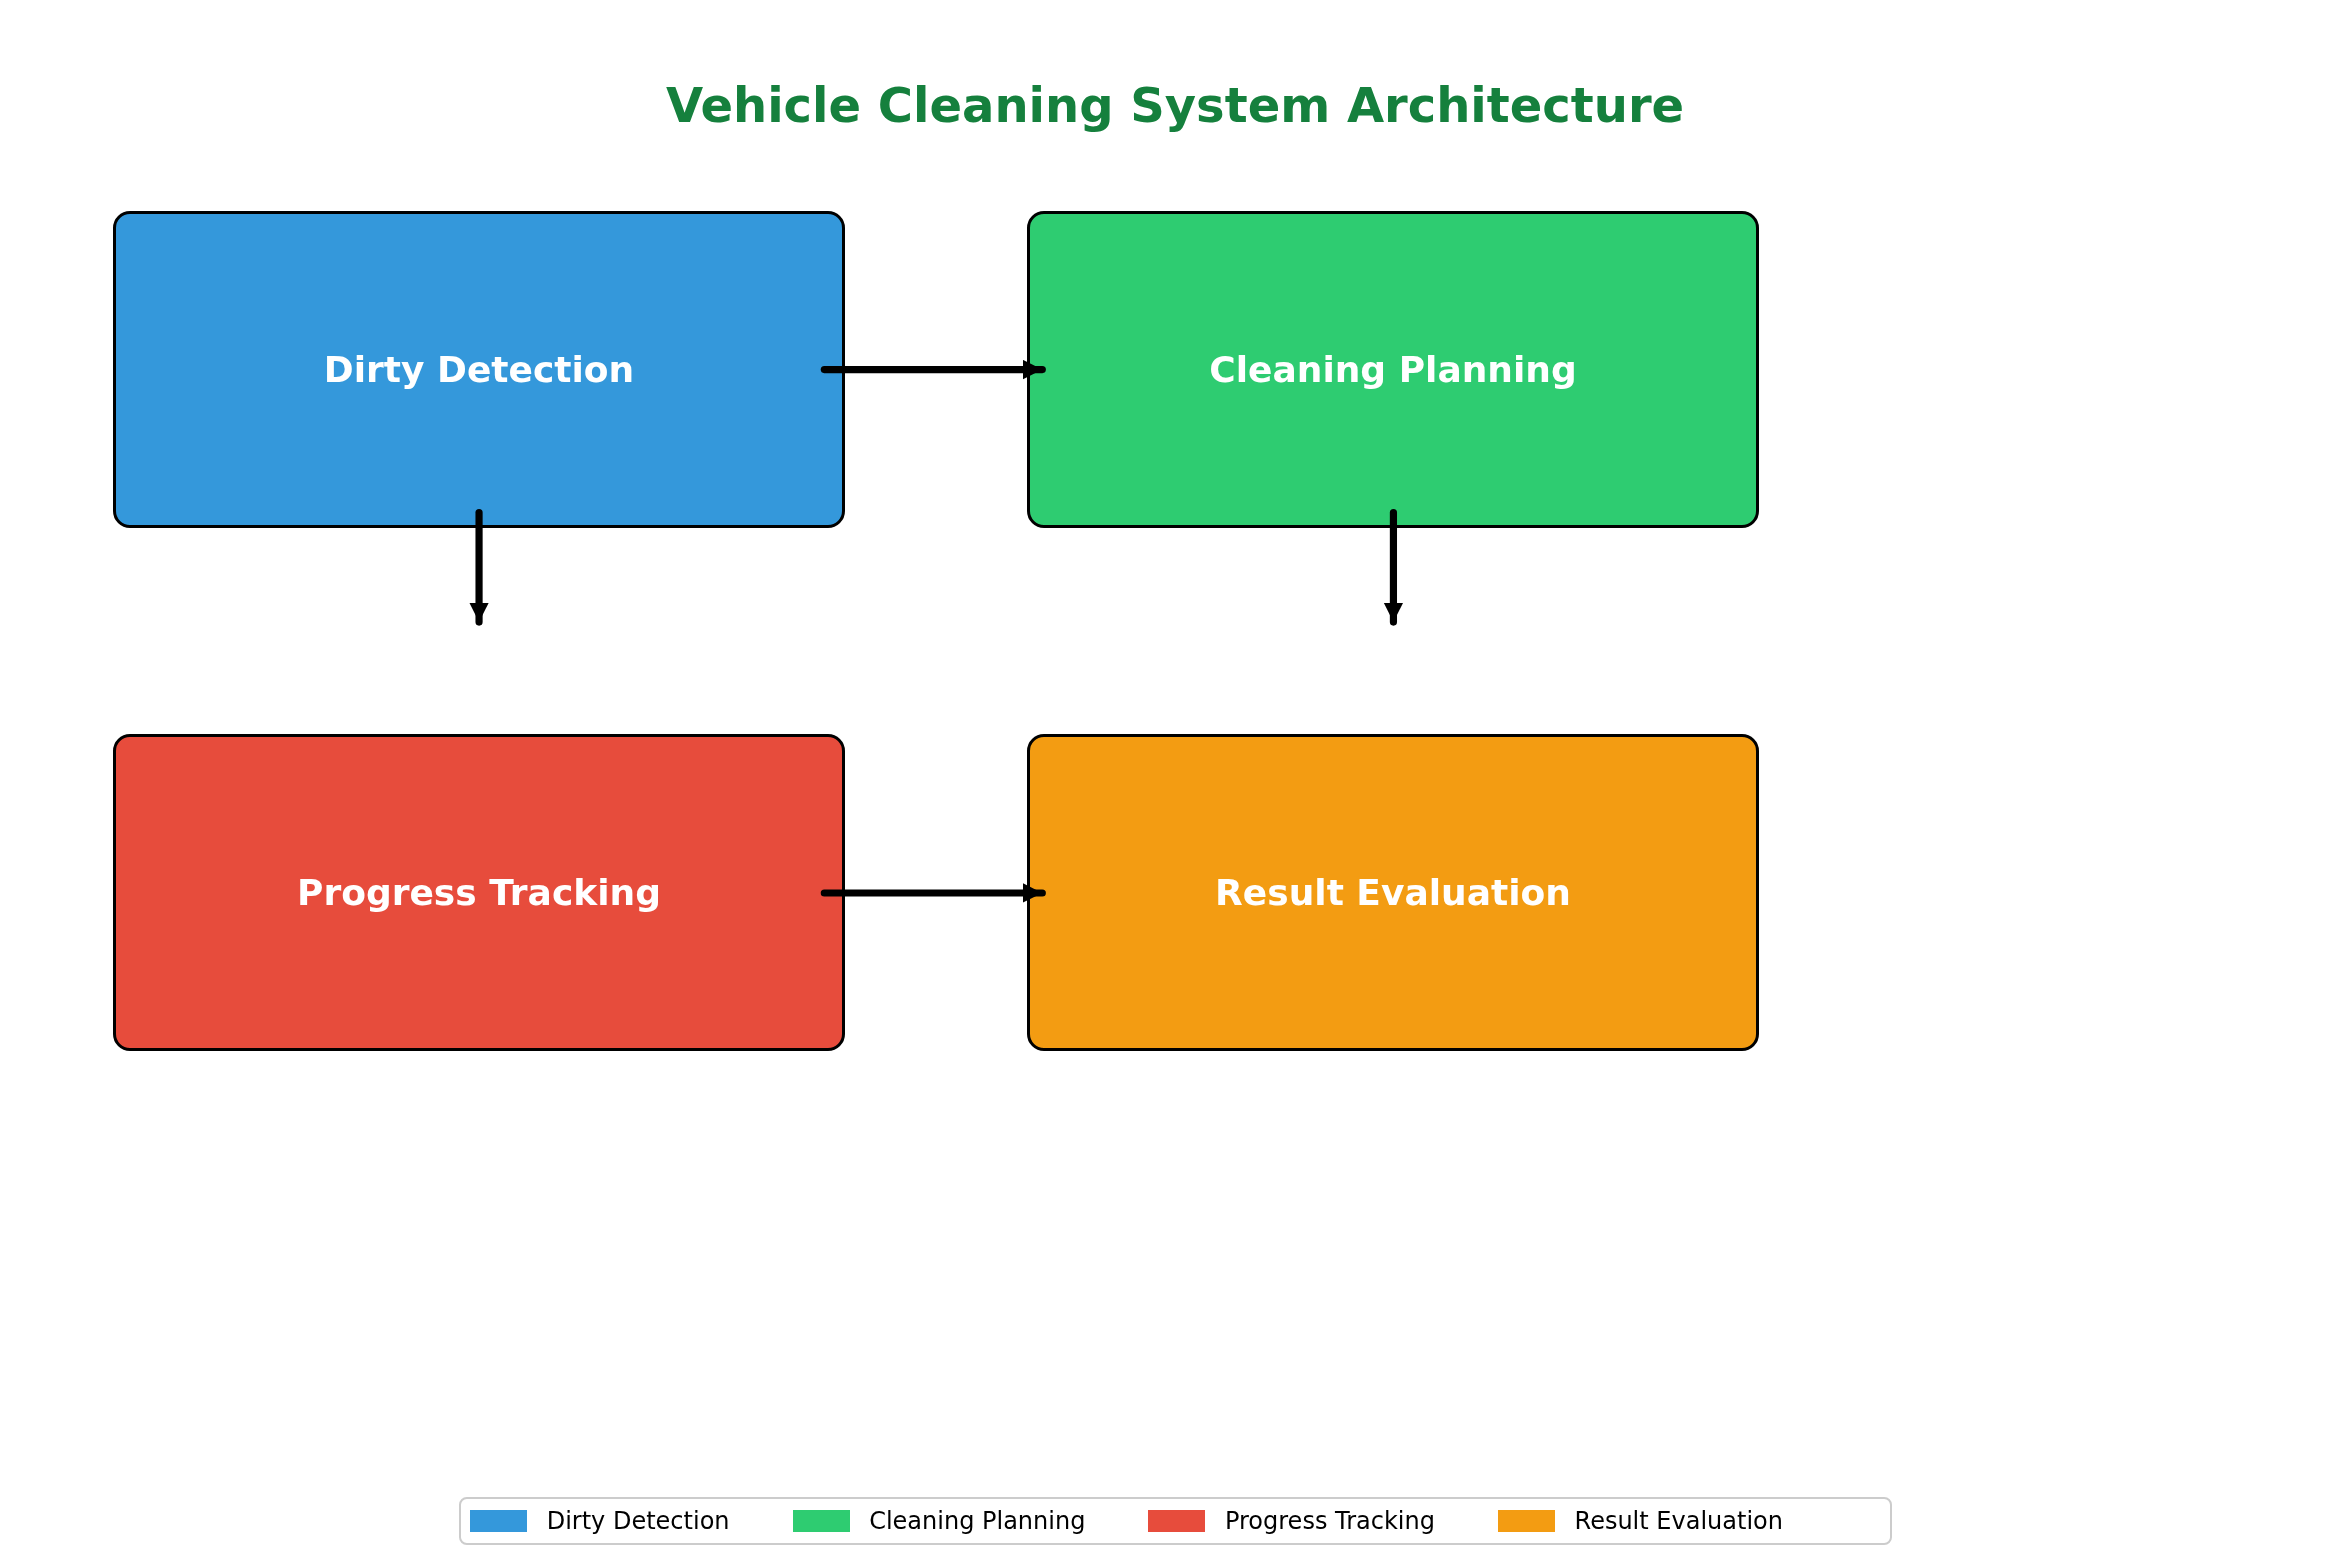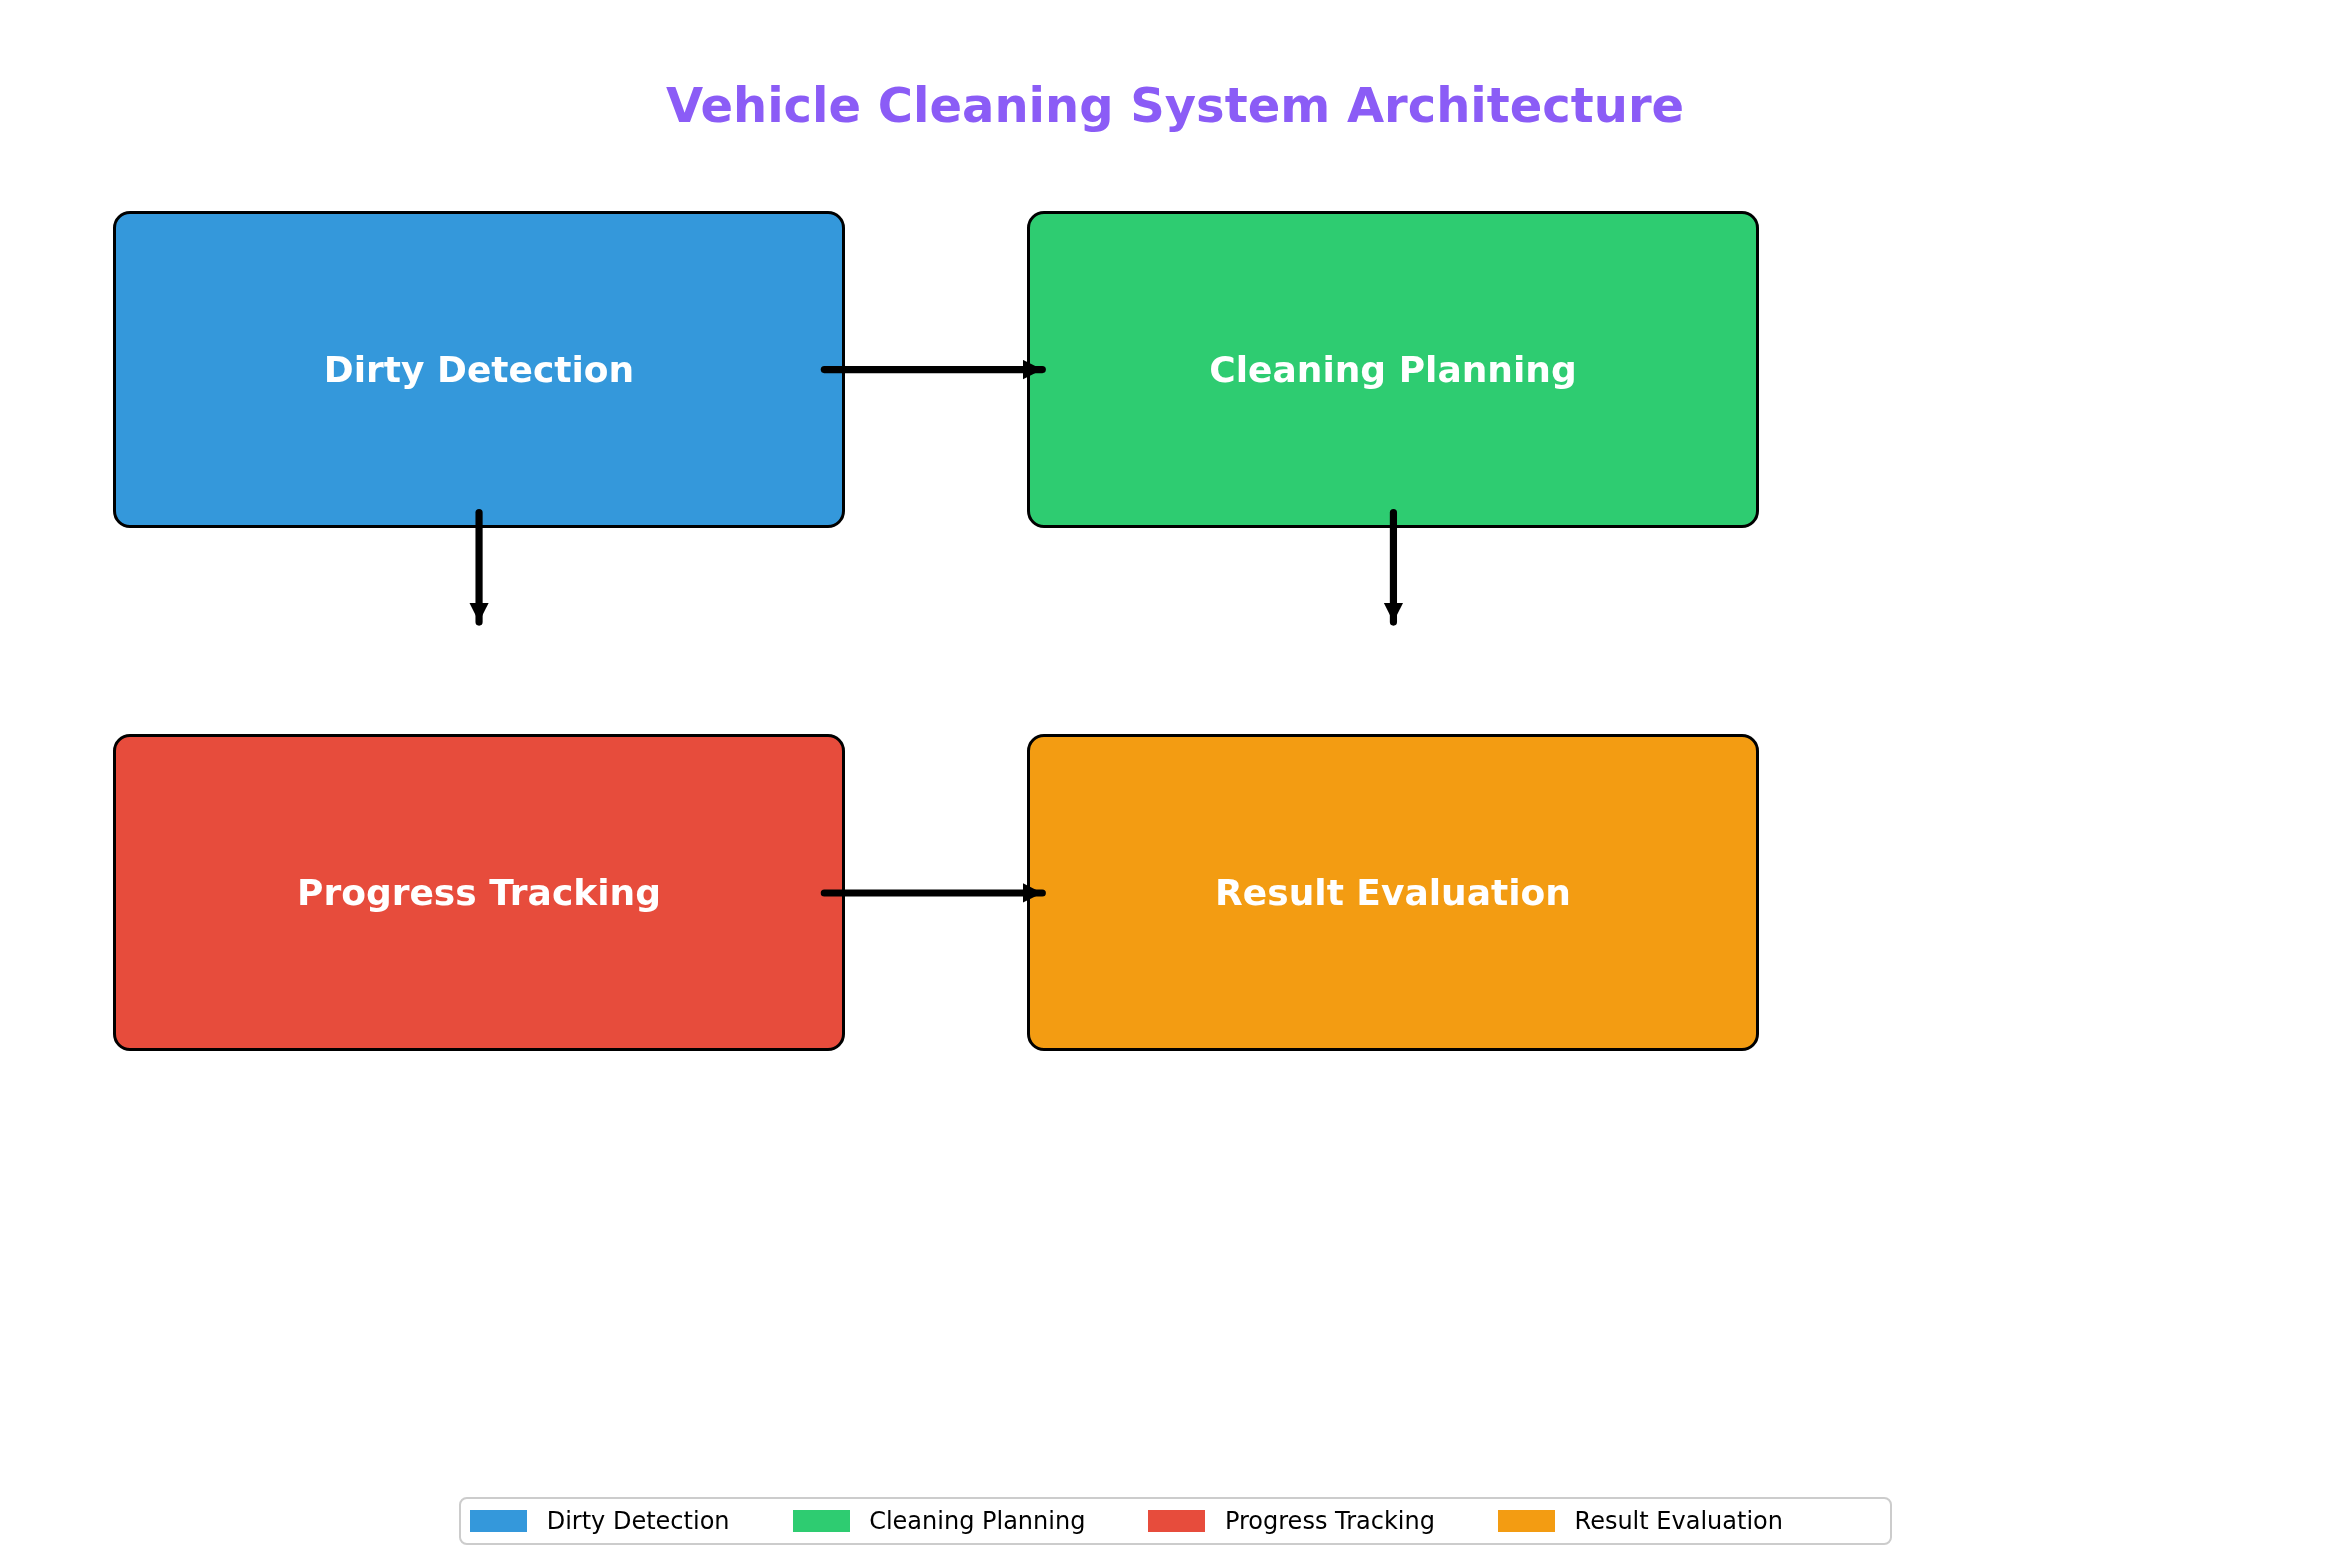--- a/index.html
+++ b/index.html
@@ -16,21 +16,21 @@
     font-family: "DejaVu Sans", "Liberation Sans", sans-serif;
   }
   .title {
     position: absolute;
     left: 1175px;
     top: 77px;
     transform: translateX(-50%);
     margin: 0;
     font-size: 48px;
     font-weight: bold;
-    color: #8b5cf6;
+    color: #15803d;
     white-space: nowrap;
   }
   .node {
     position: absolute;
     width: 732px;
     height: 317px;
     border: 3.3px solid #000000;
     border-radius: 17px;
     box-sizing: border-box;
     display: flex;

